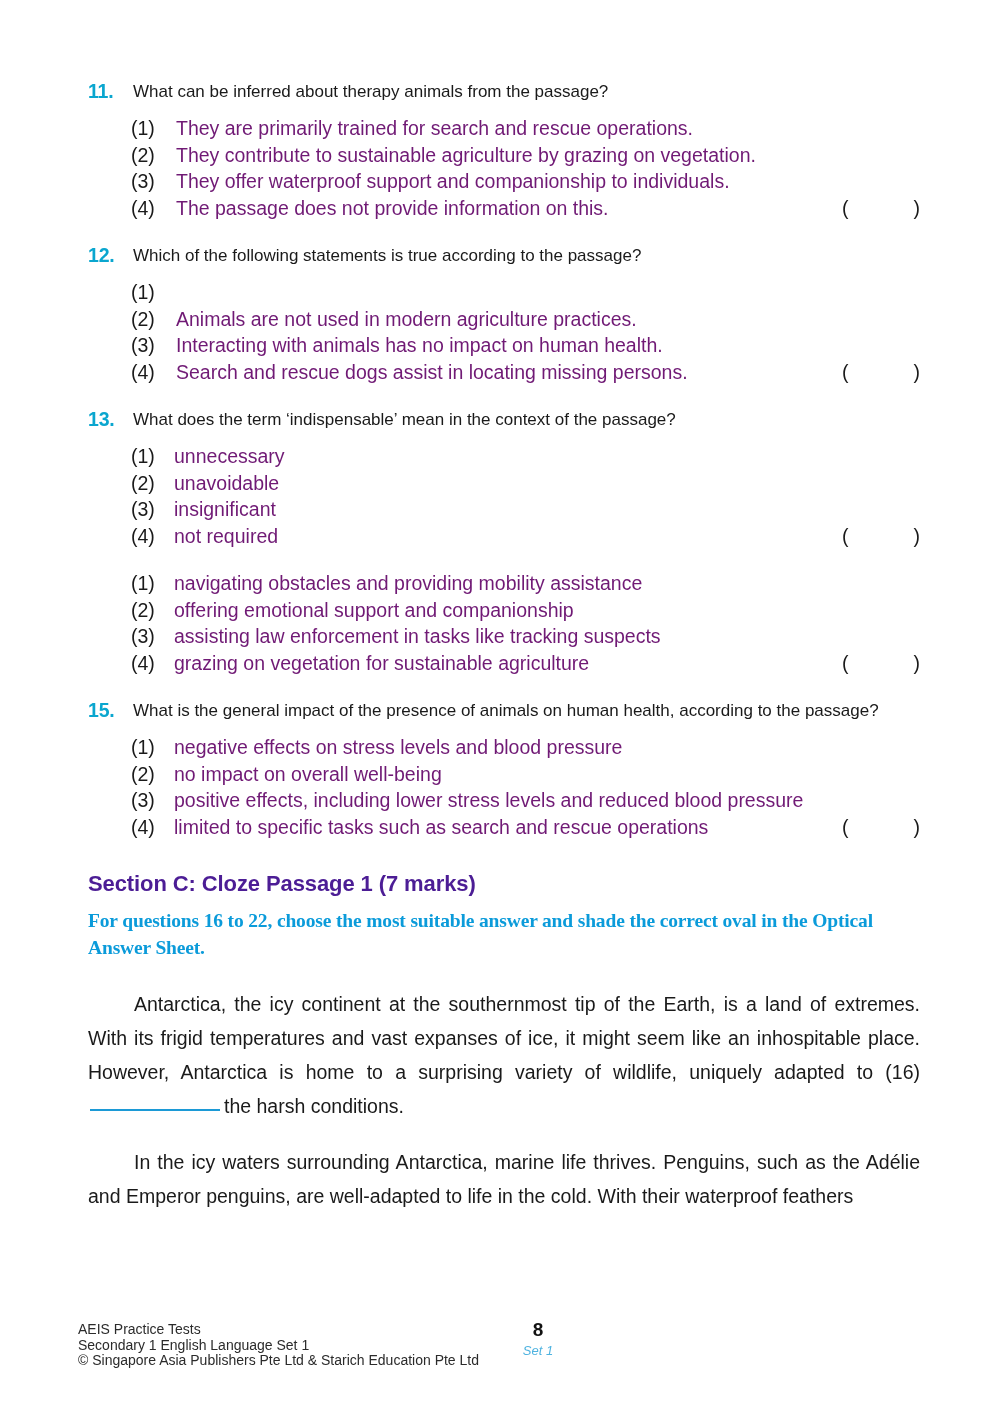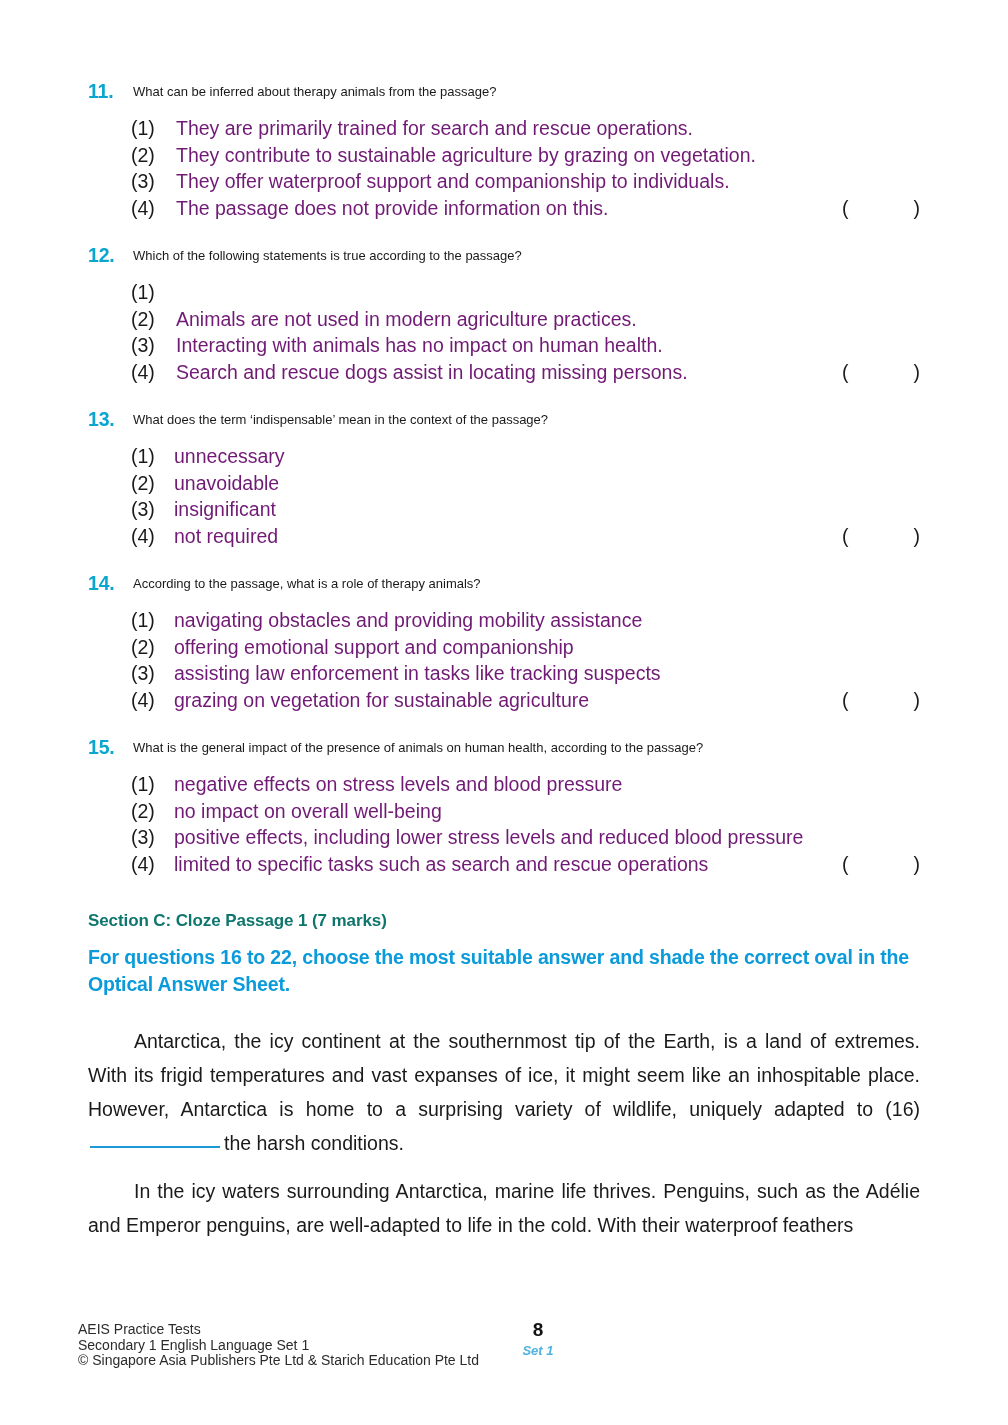--- a/index.html
+++ b/index.html
@@ -45,21 +45,21 @@
     color: #0aa6cf;
     font-weight: bold;
     width: 45px;
     flex: 0 0 45px;
     font-size: 19.5px;
     letter-spacing: -0.2px;
   }
   .q-text {
     flex: 1 1 auto;
     color: #1a1a1a;
-    font-size: 13px;
+    font-size: 17px;
     padding-right: 6px;
   }
 
   .options {
     margin-top: 10px;
   }
   .option-row {
     display: flex;
     align-items: flex-start;
     font-size: 19.5px;
@@ -90,51 +90,52 @@
     font-size: 19.5px;
     color: #1a1a1a;
     letter-spacing: 0;
   }
 
   
   .section-wrap {
     margin-top: 30px;
   }
   .section-heading {
-    color: #0f766e;
+    color: #4c1d95;
     font-weight: bold;
-    font-size: 17px;
+    font-size: 22px;
     line-height: 27px;
     letter-spacing: -0.1px;
   }
   .section-instruction {
     color: #0b9bda;
     font-weight: bold;
     font-size: 19.5px;
     line-height: 27px;
     margin-top: 10px;
     width: 830px;
     letter-spacing: -0.15px;
+    font-family: Liberation Serif, serif;
   }
 
   
   .passage {
     margin-top: 26px;
   }
   .passage p {
     margin: 0 0 0 0;
     font-size: 19.5px;
     line-height: 34px;
     text-align: justify;
     text-indent: 46px;
     color: #1a1a1a;
     width: 832px;
   }
   .passage p + p {
-    margin-top: 14px;
+    margin-top: 22px;
   }
   .blank-line {
     display: inline-block;
     width: 130px;
     border-bottom: 2.5px solid #1c9ad6;
     margin: 0 4px 0 2px;
     vertical-align: 2px;
   }
 
   
@@ -164,21 +165,20 @@
     font-size: 19px;
     font-weight: bold;
     color: #111111;
     line-height: 24px;
   }
   .set-label {
     font-size: 13px;
     font-style: italic;
     color: #4fb3e0;
     line-height: 17px;
-    font-weight: bold;
   }
 </style>
 </head>
 <body>
 
 <div class="page">
 
   <div class="content">
 
     <div class="question-block">
@@ -261,24 +261,20 @@
           <span class="opt-text">not required</span>
           <span class="answer-bracket">
             <span>(</span>
             <span>)</span>
           </span>
         </div>
       </div>
     </div>
 
     <div class="question-block">
-      <div class="q-head">
-        <span class="q-num">14.</span>
-        <span class="q-text">According to the passage, what is a role of therapy animals?</span>
-      </div>
       <div class="options">
         <div class="option-row">
           <span class="opt-label tight">(1)</span>
           <span class="opt-text">navigating obstacles and providing mobility assistance</span>
         </div>
         <div class="option-row">
           <span class="opt-label tight">(2)</span>
           <span class="opt-text">offering emotional support and companionship</span>
         </div>
         <div class="option-row">

